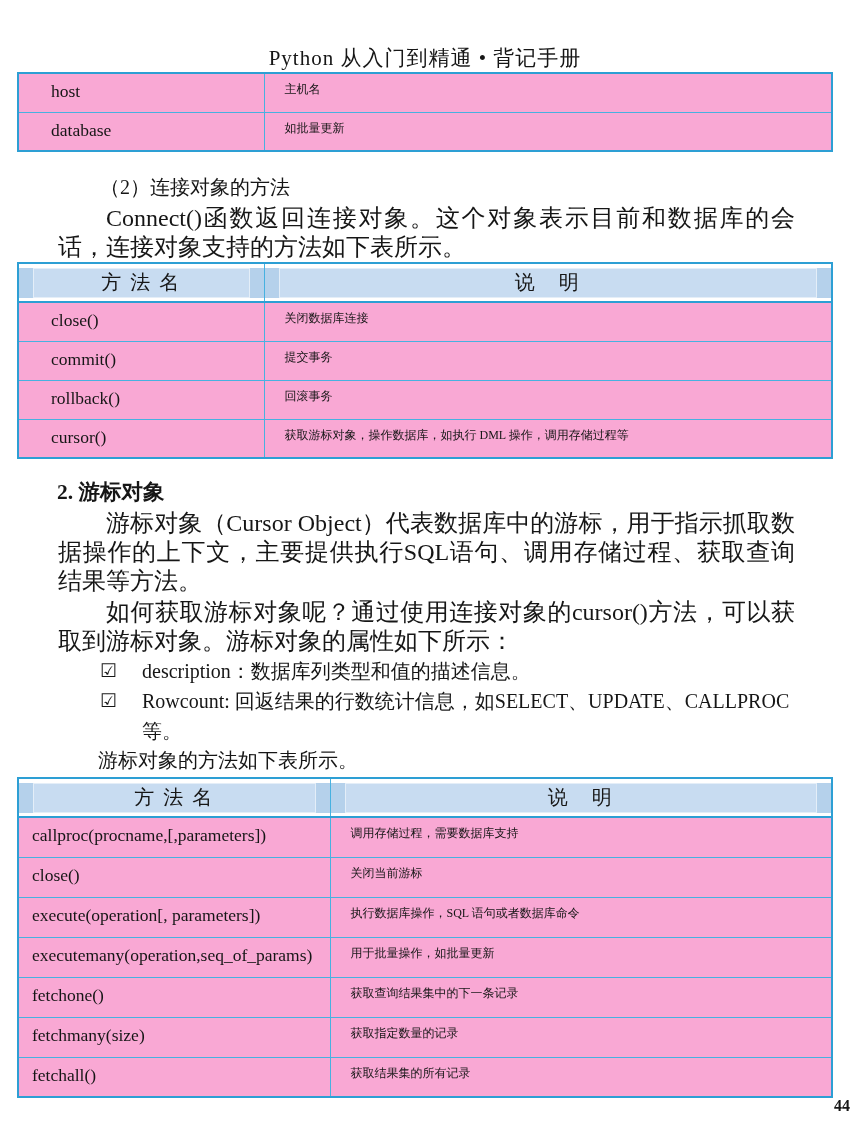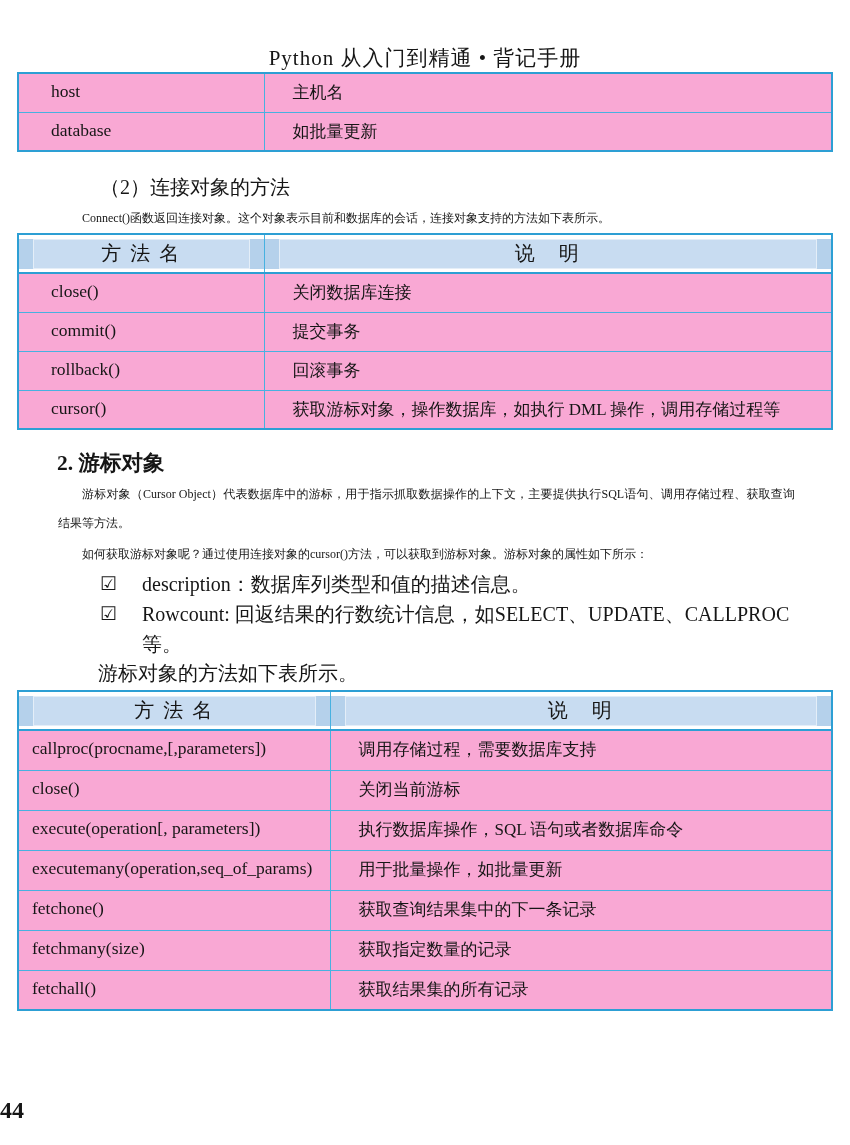--- a/index.html
+++ b/index.html
@@ -22,43 +22,43 @@
     border:1.5px solid #47b1e0; border-bottom:2.5px solid #2d9fd4;
     padding:0; font-weight:normal; vertical-align:top; background:#ffffff;
   }
   .hfill { background:#b5d1eb; margin-bottom:3px; }
   .hinner {
     margin:4px 14px 3px; background:#c8dcf1; border:1px solid #e4eef8;
     text-align:center; font-size:20px; line-height:24px; padding:1px 0 3px;
     letter-spacing:2px;
   }
   td.c-method { font-size:17.5px; padding:7px 6px 4px 32px; }
-  td.c-desc   { font-size:17px; padding:7px 10px 4px 28px; }
+  td.c-desc   { font-size:12px; padding:7px 10px 4px 20px; }
   .t1 { margin-top:27px; }
   .t1 td { height:39px; }
   .t2 { margin-top:2px; }
   .t2 td { height:39px; }
   .t3 { margin-top:2px; }
   .t3 td { height:40px; }
   .t3 td.c-method { padding-left:13px; }
 
   .subheading { margin:20px 56px 0 100px; font-size:20px; line-height:30px; }
   .para {
-    margin:2px 55px 0 58px; font-size:12px; line-height:29px;
+    margin:2px 55px 0 58px; font-size:24px; line-height:29px;
     text-align:justify; text-indent:2em;
   }
   .sec-heading { margin:18px 0 0 57px; font-size:21.5px; font-weight:bold; line-height:30px; }
   .bullet { display:flex; margin:0 60px 0 100px; font-size:20px; line-height:30px; }
   .bullet .bicon { width:42px; flex:none; font-size:19px; }
   .bullet .btext { flex:1; text-align:justify; }
   .bullet .l2 { display:block; }
   .para3 { margin:0 56px 2px 58px; font-size:20px; line-height:29px; text-indent:2em; }
   .page-number {
     position:absolute; top:1097px; left:0; width:100%;
-    text-align:left; font-weight:bold; font-size:24px;
+    text-align:right; font-weight:bold; font-size:16px;
   }
 </style>
 </head>
 <body>
 
 <div class="page">
 
   <div class="page-title">Python 从入门到精通 • 背记手册</div>
 
   <table class="tbl t1">

